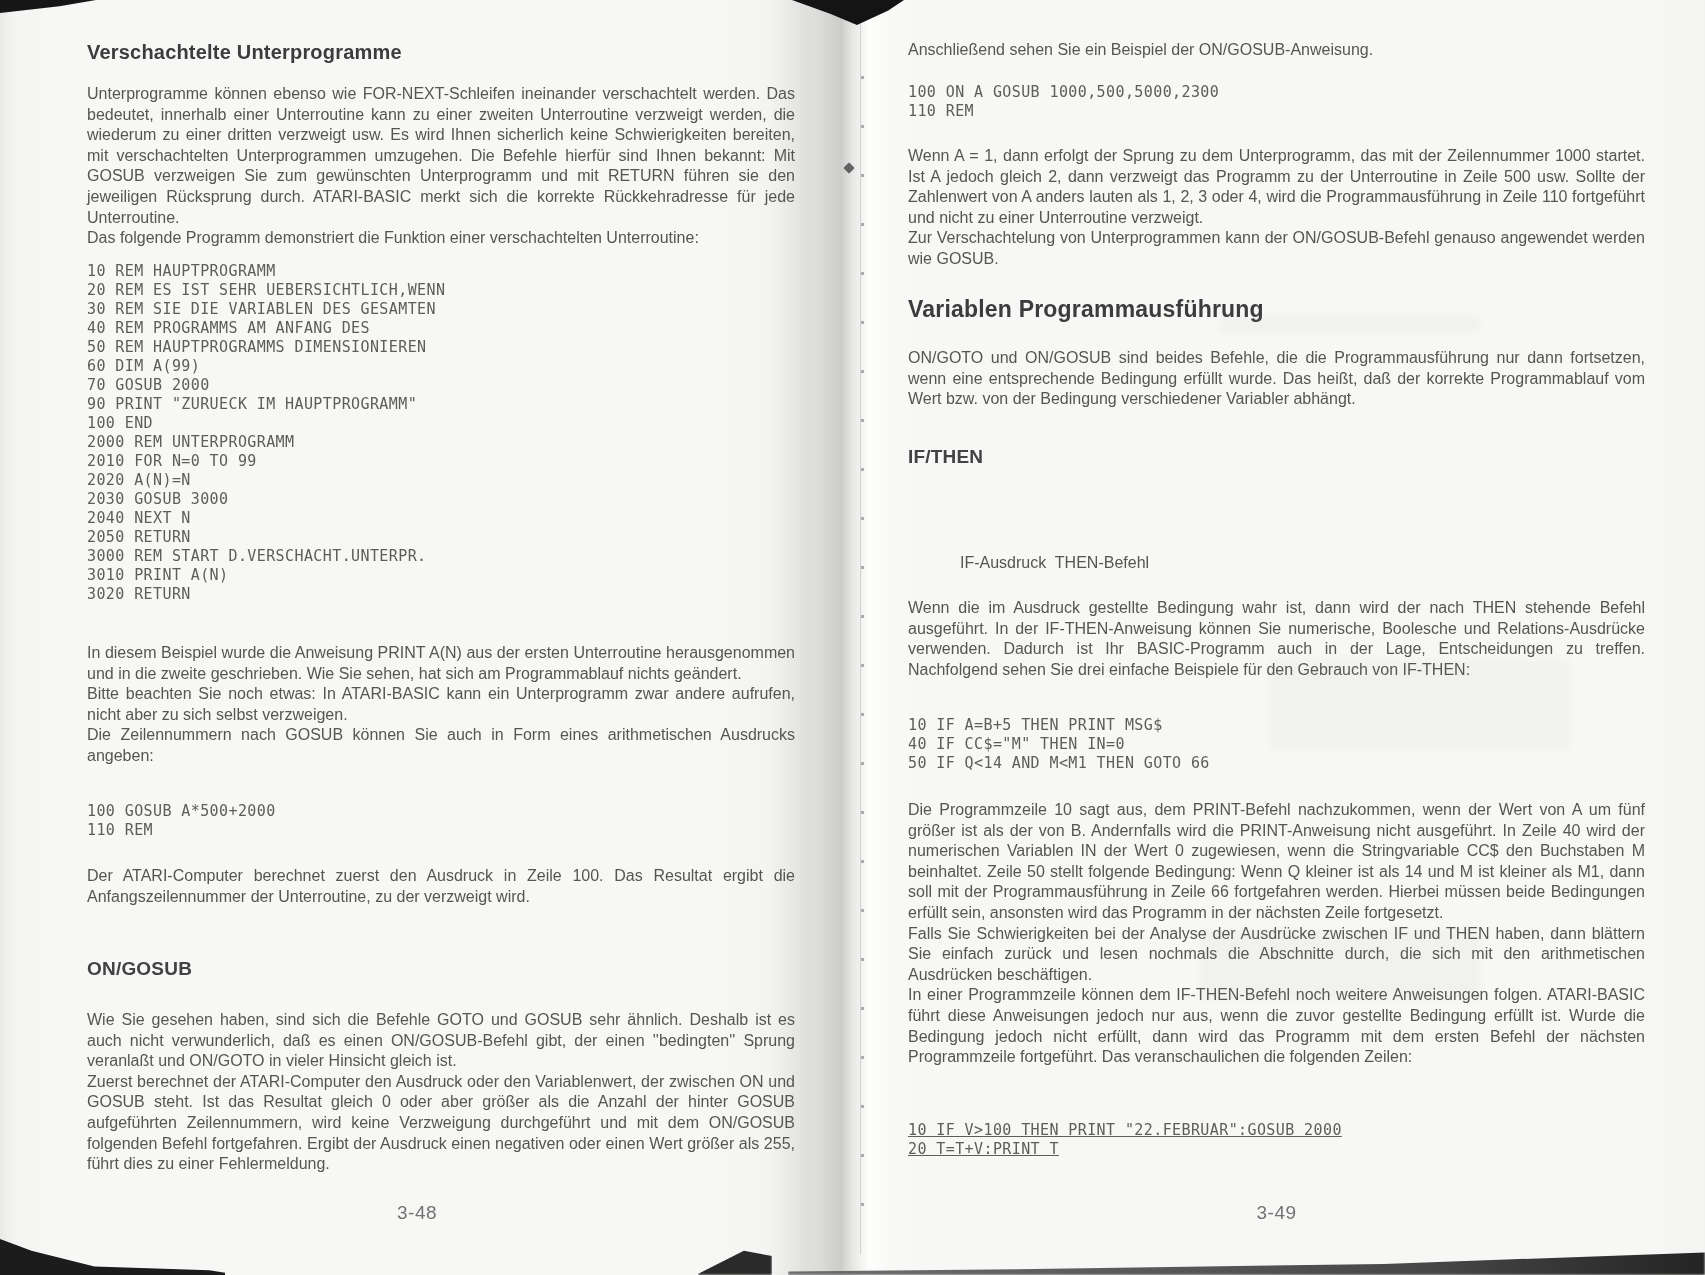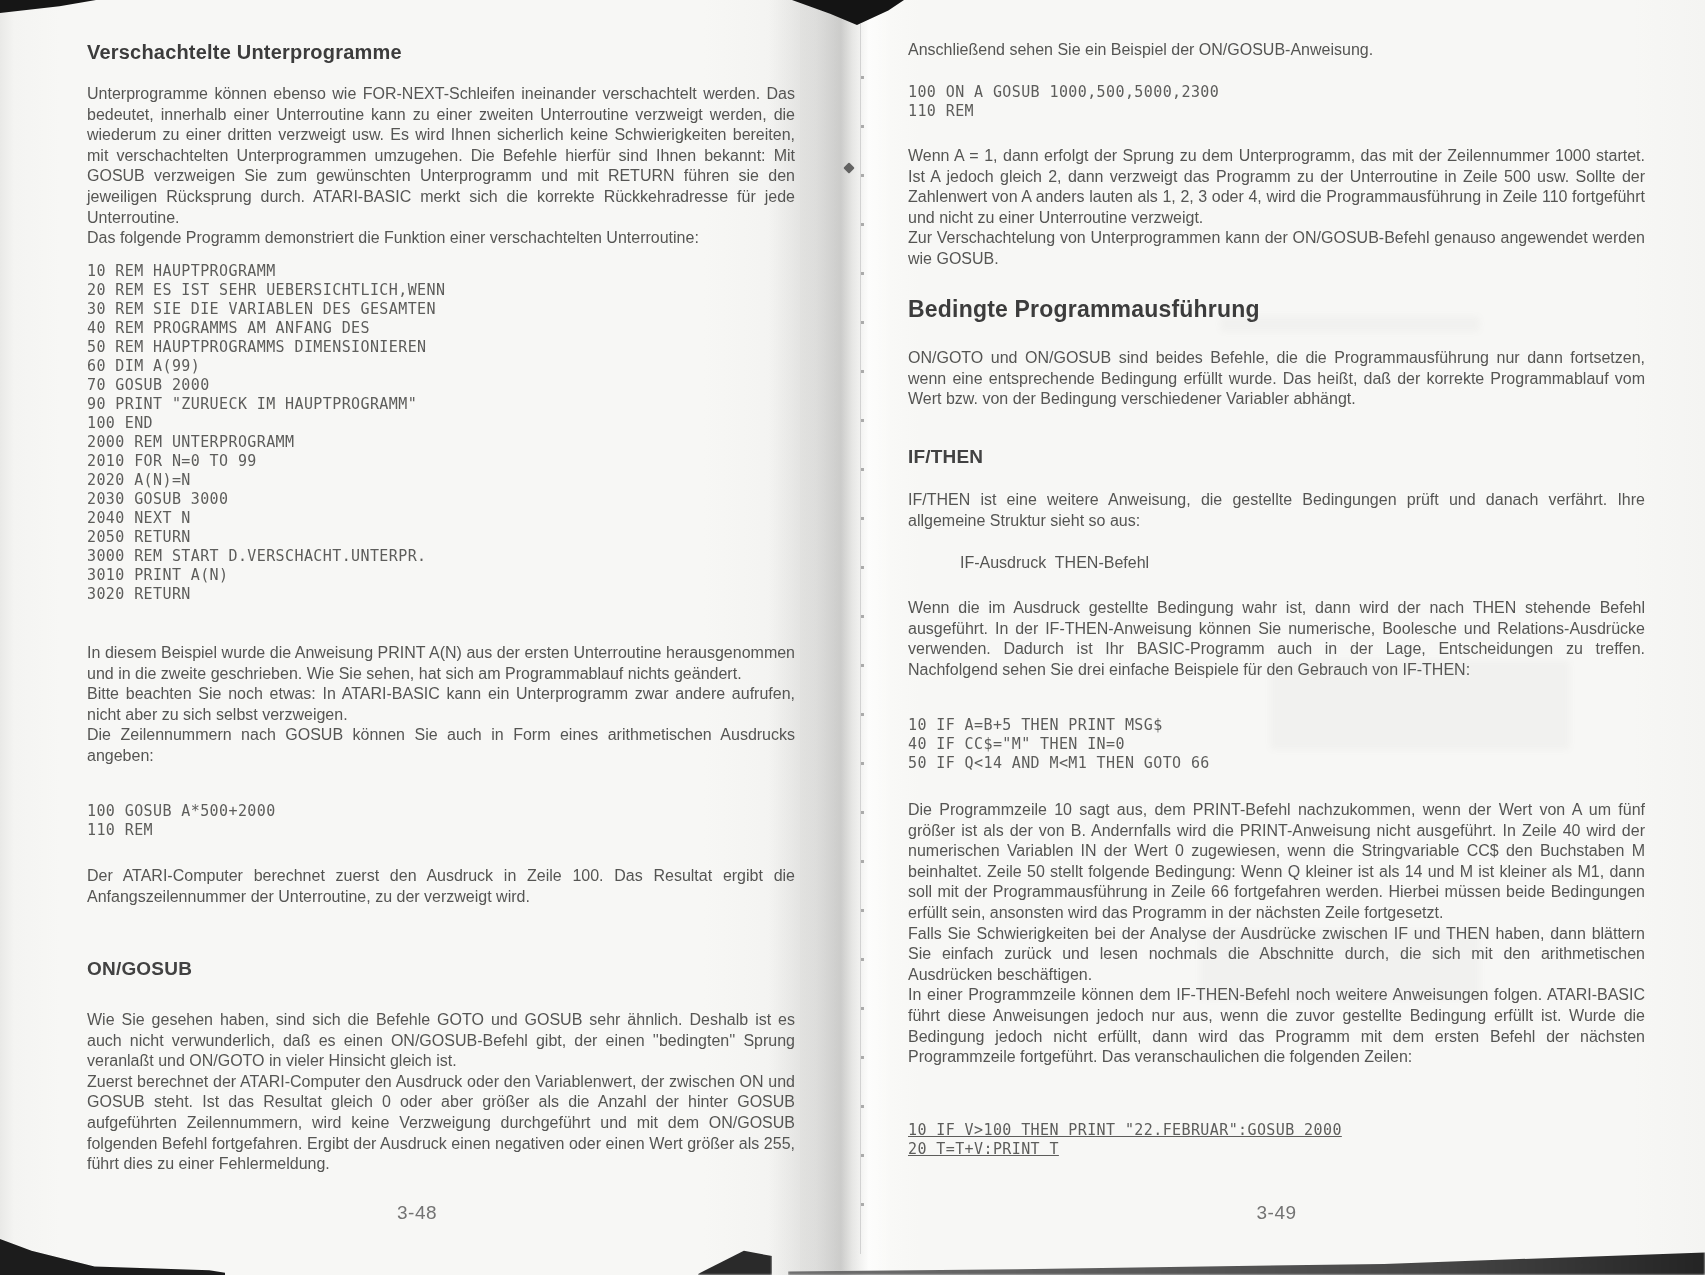--- a/index.html
+++ b/index.html
@@ -102,30 +102,27 @@
     <div class="col body-text" style="left:108px;top:40px;width:737px;">
       <p>Anschließend sehen Sie ein Beispiel der ON/GOSUB-Anweisung.</p>
     </div>
     <div class="col code" style="left:108px;top:83px;">100 ON A GOSUB 1000,500,5000,2300
 110 REM</div>
     <div class="col body-text" style="left:108px;top:146px;width:737px;">
       <p>Wenn A = 1, dann erfolgt der Sprung zu dem Unterprogramm, das mit der Zeilennummer 1000 startet. Ist A jedoch gleich 2, dann verzweigt das Programm zu der Unterroutine in Zeile 500 usw. Sollte der Zahlenwert von A anders lauten als 1, 2, 3 oder 4, wird die Programmausführung in Zeile 110 fortgeführt und nicht zu einer Unterroutine verzweigt.</p>
       <p>Zur Verschachtelung von Unterprogrammen kann der ON/GOSUB-Befehl genauso angewendet werden wie GOSUB.</p>
     </div>
     <div class="col" style="left:108px;top:296px;width:737px;">
-      <h1 class="h-big">Bedingte Programmausführung</h1>
+      <h1 class="h-big">Variablen Programmausführung</h1>
     </div>
     <div class="col" style="left:108px;top:446px;width:737px;">
       <h2 class="h-sub">IF/THEN</h2>
     </div>
     <div class="col body-text" style="left:108px;top:348px;width:737px;">
       <p>ON/GOTO und ON/GOSUB sind beides Befehle, die die Programmausführung nur dann fortsetzen, wenn eine entsprechende Bedingung erfüllt wurde. Das heißt, daß der korrekte Programmablauf vom Wert bzw. von der Bedingung verschiedener Variabler abhängt.</p>
-    </div>
-    <div class="col body-text" style="left:108px;top:490px;width:737px;">
-      <p>IF/THEN ist eine weitere Anweisung, die gestellte Bedingungen prüft und danach verfährt. Ihre allgemeine Struktur sieht so aus:</p>
     </div>
     <div class="col syntax" style="left:160px;top:554px;">IF-Ausdruck  THEN-Befehl</div>
     <div class="col body-text" style="left:108px;top:598px;width:737px;">
       <p>Wenn die im Ausdruck gestellte Bedingung wahr ist, dann wird der nach THEN stehende Befehl ausgeführt. In der IF-THEN-Anweisung können Sie numerische, Boolesche und Relations-Ausdrücke verwenden. Dadurch ist Ihr BASIC-Programm auch in der Lage, Entscheidungen zu treffen. Nachfolgend sehen Sie drei einfache Beispiele für den Gebrauch von IF-THEN:</p>
     </div>
     <div class="col code" style="left:108px;top:716px;">10 IF A=B+5 THEN PRINT MSG$
 40 IF CC$="M" THEN IN=0
 50 IF Q&lt;14 AND M&lt;M1 THEN GOTO 66</div>
     <div class="col body-text" style="left:108px;top:800px;width:737px;">
       <p>Die Programmzeile 10 sagt aus, dem PRINT-Befehl nachzukommen, wenn der Wert von A um fünf größer ist als der von B. Andernfalls wird die PRINT-Anweisung nicht ausgeführt. In Zeile 40 wird der numerischen Variablen IN der Wert 0 zugewiesen, wenn die Stringvariable CC$ den Buchstaben M beinhaltet. Zeile 50 stellt folgende Bedingung: Wenn Q kleiner ist als 14 und M ist kleiner als M1, dann soll mit der Programmausführung in Zeile 66 fortgefahren werden. Hierbei müssen beide Bedingungen erfüllt sein, ansonsten wird das Programm in der nächsten Zeile fortgesetzt.</p>

